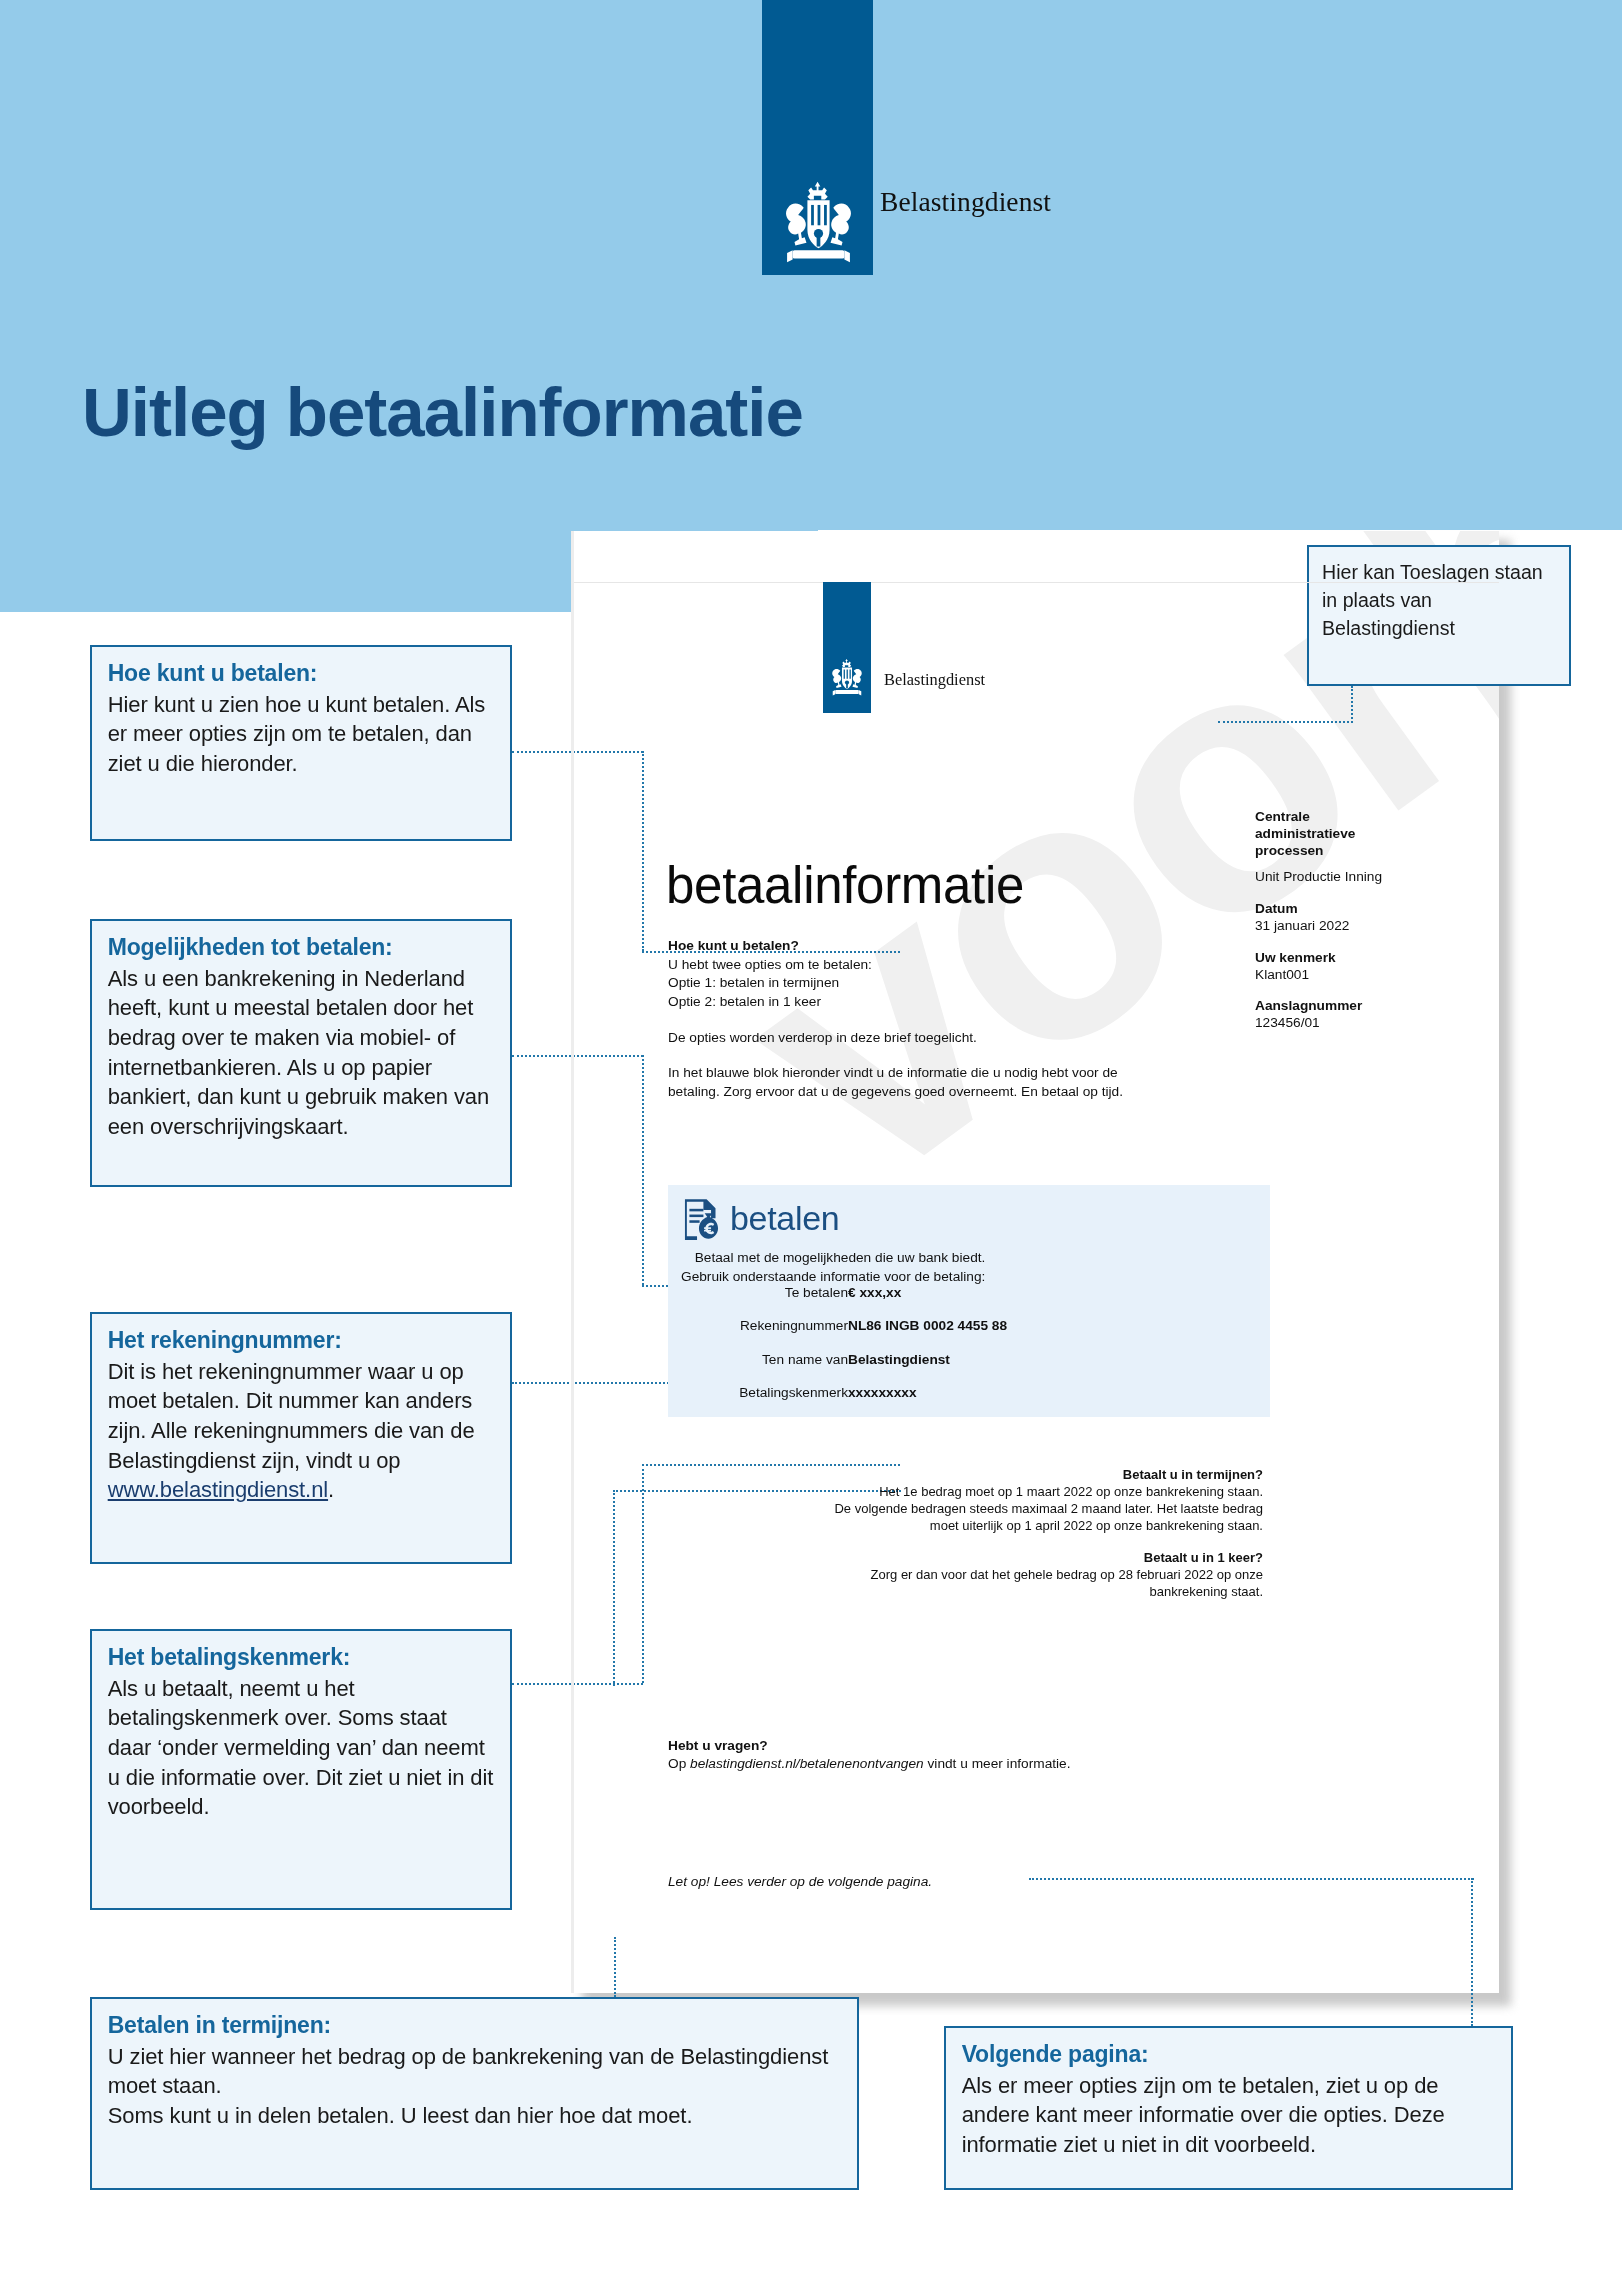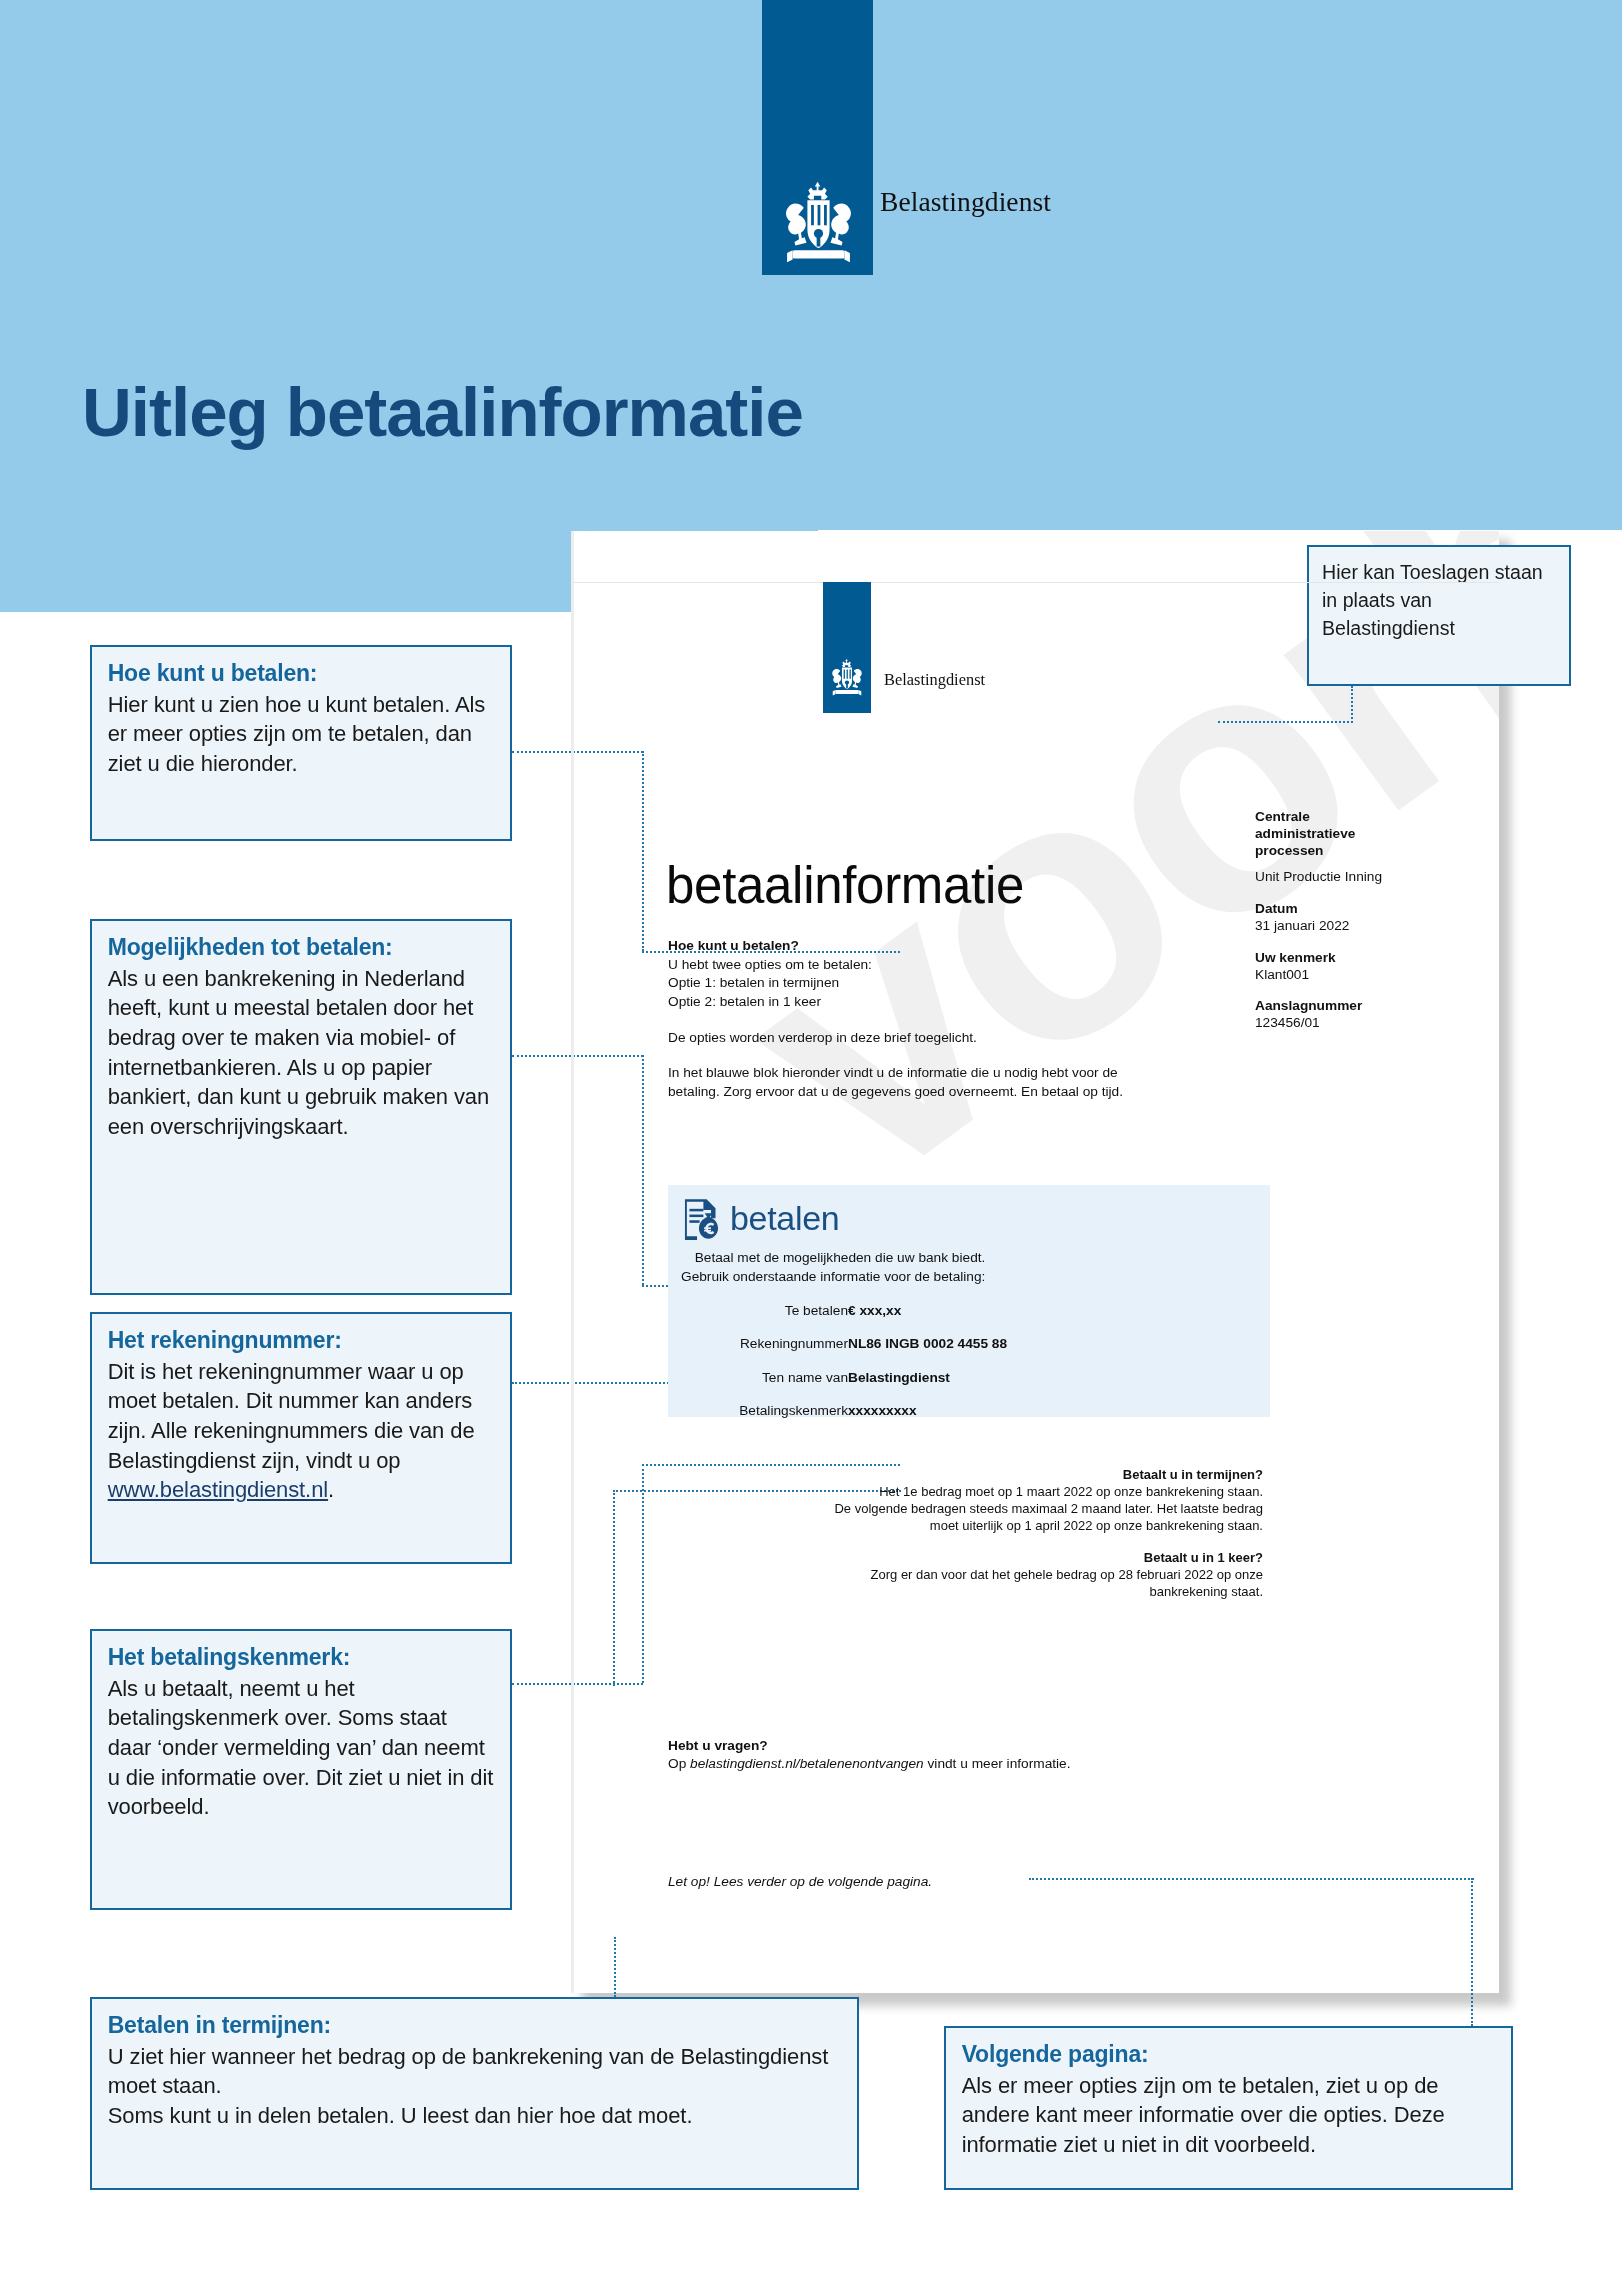--- a/index.html
+++ b/index.html
@@ -173,21 +173,21 @@
   }
   .pay-lead {
     position: absolute;
     left: 13px; top: 64px;
     font-size: 13.7px;
     line-height: 1.38;
     color: #111111;
   }
   .pay-rows {
     position: absolute;
-    left: 13px; top: 118px;
+    left: 13px; top: 100px;
     width: 576px;
     font-size: 13.7px;
     color: #111111;
   }
   .pay-row { display: flex; margin-bottom: 18.3px; }
   .pay-row .lbl { width: 167px; }
   .pay-row .val { font-weight: bold; }
 
   .pay-sub {
     position: absolute;
@@ -443,21 +443,21 @@
   <div class="dot-h" style="left:1218px; top:721px; width:135px;"></div>
 
   <div class="callout" style="left:90px; top:645px; width:422px; height:196px;">
     <div class="c-title">Hoe kunt u betalen:</div>
     <div class="c-body">Hier kunt u zien hoe u kunt betalen. Als er meer opties zijn om te betalen, dan ziet u die hieronder.</div>
   </div>
   <div class="dot-h" style="left:512px; top:751px; width:131px;"></div>
   <div class="dot-v" style="left:642px; top:751px; height:200px;"></div>
   <div class="dot-h" style="left:642px; top:951px; width:258px;"></div>
 
-  <div class="callout" style="left:90px; top:919px; width:422px; height:376px;">
+  <div class="callout" style="left:90px; top:919px; width:422px; height:268px;">
     <div class="c-title">Mogelijkheden tot  betalen:</div>
     <div class="c-body">Als u een bankrekening in Nederland heeft, kunt u meestal betalen door het bedrag over te maken via mobiel- of internetbankieren. Als u op papier bankiert, dan kunt u gebruik maken van een overschrijvingskaart.</div>
   </div>
   <div class="dot-h" style="left:512px; top:1055px; width:131px;"></div>
   <div class="dot-v" style="left:642px; top:1055px; height:230px;"></div>
   <div class="dot-h" style="left:642px; top:1285px; width:258px;"></div>
   <div class="arrow-caret" style="left:724px; top:1284px;">
     <svg viewBox="0 0 44 44" width="29" height="29">
       <path d="M33 8 L13 22 L33 36" fill="none" stroke="#2277aa" stroke-width="3.5" stroke-linecap="round"></path>
     </svg>

